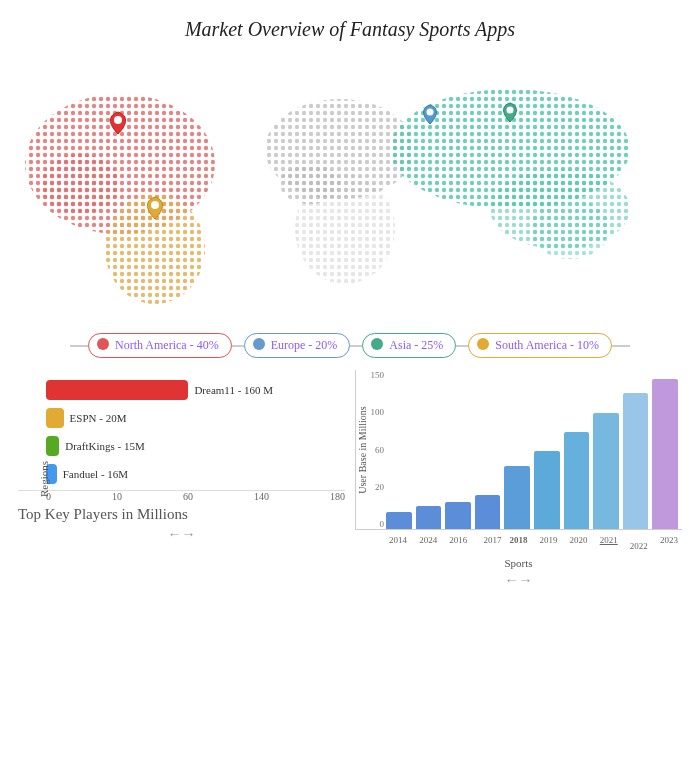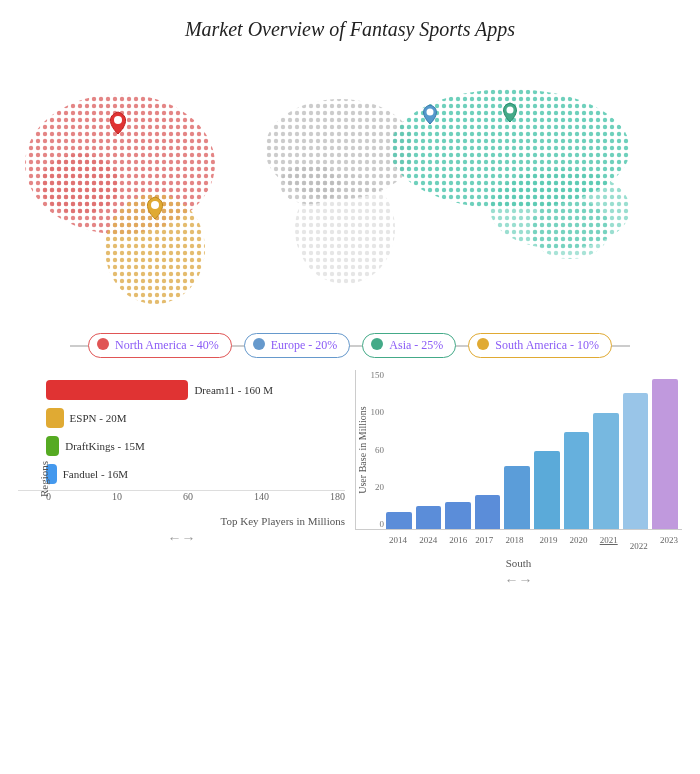--- a/index.html
+++ b/index.html
@@ -123,24 +123,24 @@
       display: flex;
       justify-content: space-between;
       padding-left: 28px;
       margin-top: 6px;
       font-size: 10px;
       color: #666;
       border-top: 1px solid #ddd;
     }
 
     .x-title-left {
-      text-align: right;
-      font-size: 11px;
+      text-align: left;
+      font-size: 15px;
       color: #555;
-      margin-top: 13px;
+      margin-top: 4px;
     }
 
     .arrow-line {
       display: flex;
       align-items: center;
       justify-content: center;
       font-size: 14px;
       color: #999;
       margin-top: 2px;
     }
@@ -384,26 +384,26 @@
           <div class="r-bar-col">
             <div class="r-bar" style="height: 150px; background: rgb(192, 153, 221);"></div>
           </div>
         </div>
     </div>
 
     <div style="display:flex;padding-left:30px;gap:4px;margin-top:2px;" id="right-x-labels">
         <div class="r-bar-label" style="flex: 1 1 0%; text-align: center;">2014</div>
         <div class="r-bar-label" style="flex: 1 1 0%; text-align: center;">2024</div>
         <div class="r-bar-label" style="flex: 1 1 0%; text-align: center;">2016</div>
-        <div class="r-bar-label" style="flex: 1 1 0%; text-align: left;">2017</div>
-        <div class="r-bar-label" style="flex: 1 1 0%; text-align: left;">2018</div>
+        <div class="r-bar-label" style="flex: 1 1 0%; text-align: right;">2017</div>
+        <div class="r-bar-label" style="flex: 1 1 0%; text-align: center; font-weight: bold;">2018</div>
         <div class="r-bar-label" style="flex: 1 1 0%; text-align: center;">2019</div>
         <div class="r-bar-label" style="flex: 1 1 0%; text-align: center;">2020</div>
         <div class="r-bar-label" style="flex: 1 1 0%; text-align: center; text-decoration: underline;">2021</div>
         <div class="r-bar-label" style="flex: 1 1 0%; text-align: center; margin-top: 9px;">2022</div>
         <div class="r-bar-label" style="flex: 1 1 0%; text-align: center;">2023</div>
       </div>
 
-    <div class="x-title-right">South</div>
+    <div class="x-title-right">Sports</div>
     <div class="arrow-line">←→</div>
   </div>
 
 </div>
 
 </body></html>

